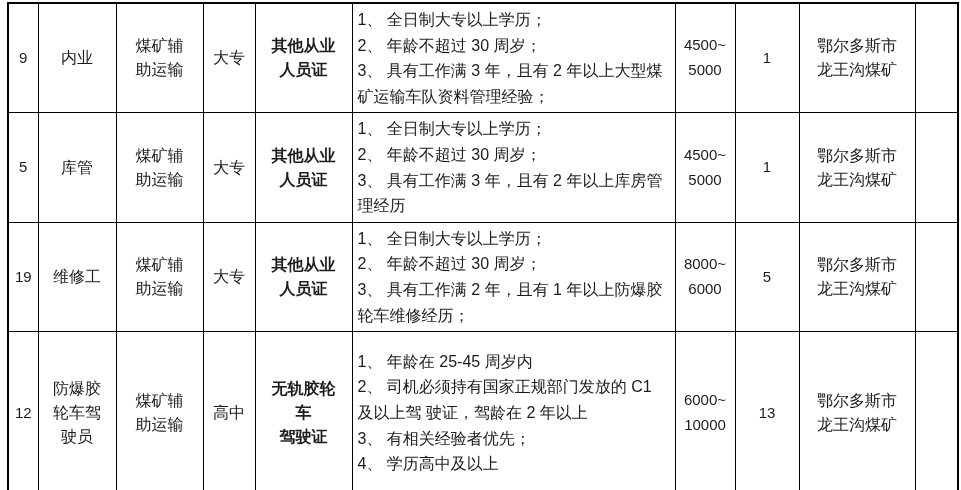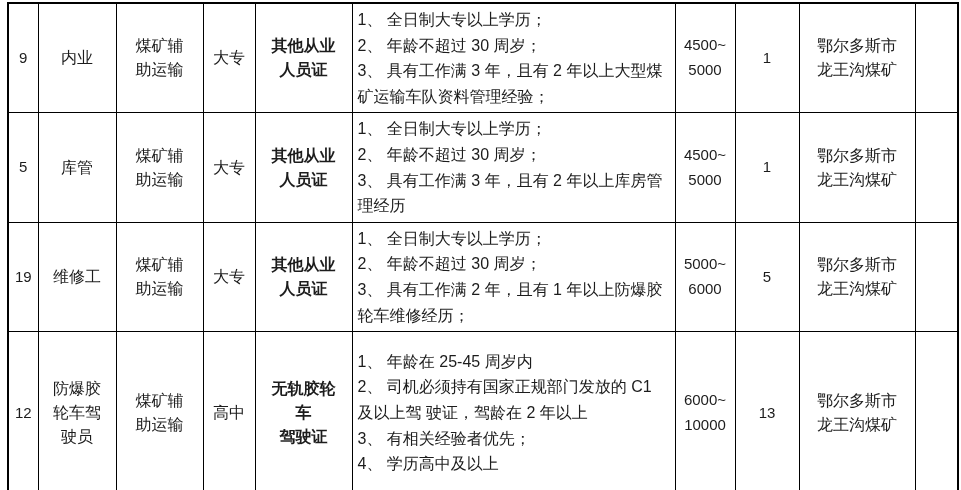--- a/index.html
+++ b/index.html
@@ -107,21 +107,21 @@
       </tr>
       <tr class="r11">
         <td class="c-no">19</td>
         <td class="c-pos">维修工</td>
         <td class="c-cat">煤矿辅助运输</td>
         <td class="c-edu">大专</td>
         <td class="c-cert">其他从业人员证</td>
         <td class="c-req">1、 全日制大专以上学历；
 2、 年龄不超过 30 周岁；
 3、 具有工作满 2 年，且有 1 年以上防爆胶轮车维修经历；</td>
-        <td class="c-sal">5000~6000</td>
+        <td class="c-sal">8000~6000</td>
         <td class="c-cnt">5</td>
         <td class="c-loc">鄂尔多斯市龙王沟煤矿</td>
         <td class="c-note"></td>
       </tr>
       <tr class="r12">
         <td class="c-no">12</td>
         <td class="c-pos">防爆胶轮车驾驶员</td>
         <td class="c-cat">煤矿辅助运输</td>
         <td class="c-edu">高中</td>
         <td class="c-cert">无轨胶轮车

